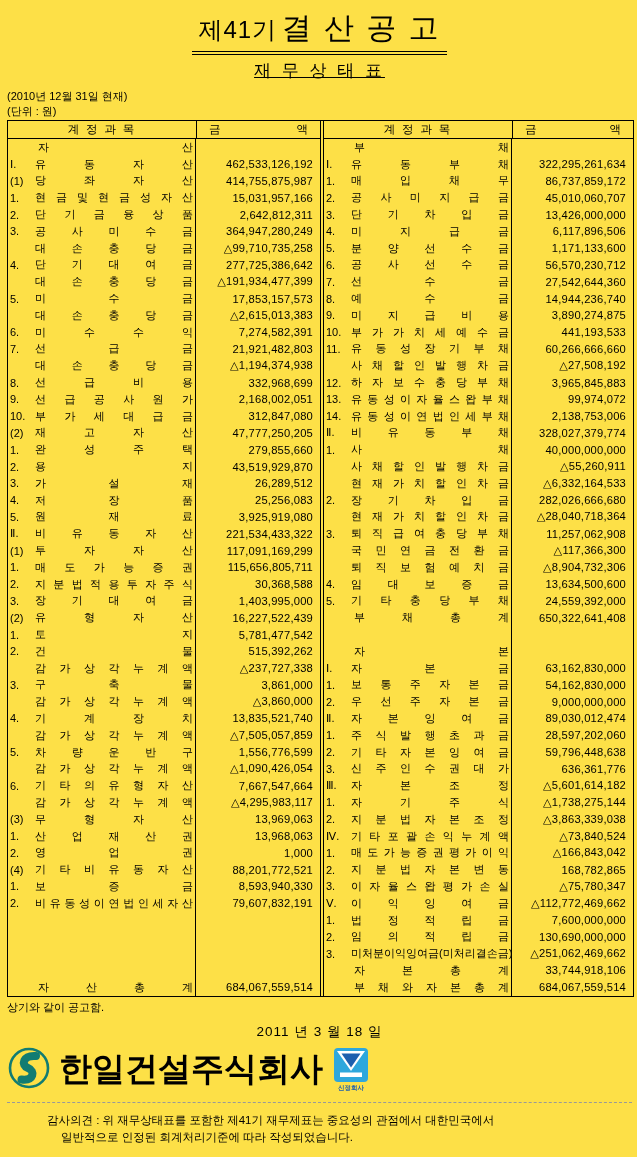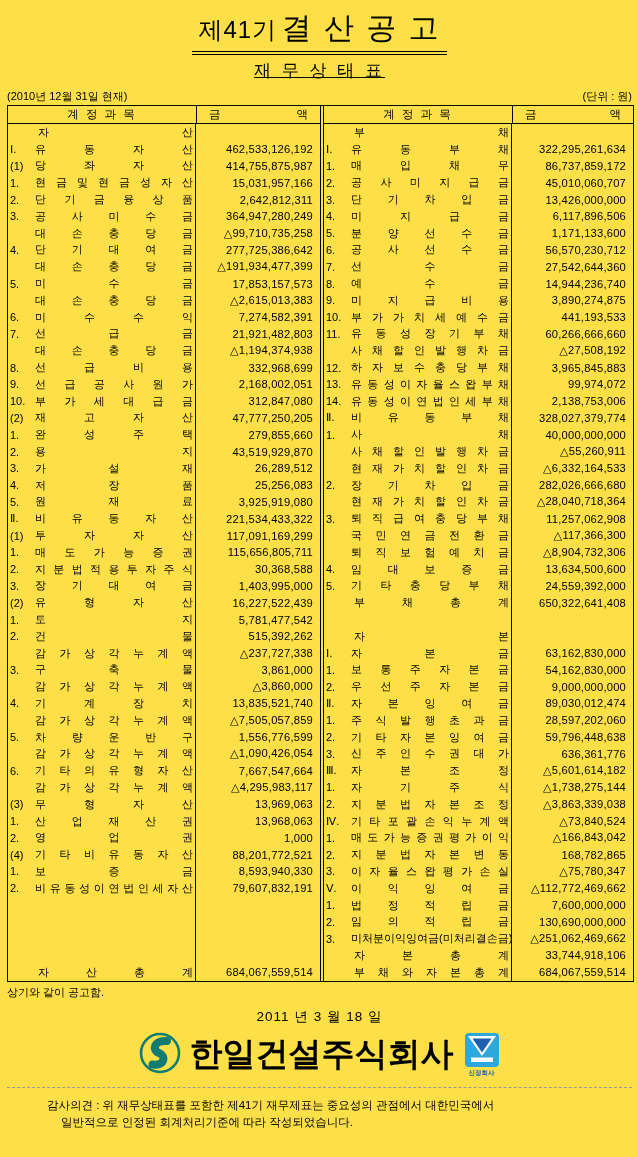--- a/index.html
+++ b/index.html
@@ -7,42 +7,42 @@
   .page{box-sizing:border-box;width:637px;height:1157px;padding:6px 5px 0 7px;background:#fde047;overflow:hidden;}
 
   
   .title-wrap{text-align:center;margin-top:2px;}
   .title{display:inline-block;border-bottom:4px double #000;padding:0 6px 2px 6px;white-space:nowrap;}
   .title .term{font-size:24px;letter-spacing:1px;}
   .title .main{font-size:30px;letter-spacing:2px;}
   .subtitle{text-align:center;font-size:17px;margin-top:4px;letter-spacing:3px;text-decoration:underline;}
 
   
-  .meta{display:flex;justify-content:space-between;font-size:11px;margin:7px 0 1px 0;}
+  .meta{display:flex;justify-content:space-between;font-size:11px;margin:7px 0 1px 0;flex-direction:column;}
 
   
   .tbl{border:1px solid #000;display:flex;width:625px;}
   .half{display:flex;flex-direction:column;}
   .half-l{width:312px;border-right:1px solid #000;}
   .mid-gap{width:2px;}
   .half-r{width:309px;border-left:1px solid #000;flex:1;}
   .thead{display:flex;height:17px;border-bottom:1px solid #000;align-items:center;font-size:11.5px;}
-  .thead .hacct{width:188px;text-align:right;border-right:1px solid #000;letter-spacing:2px;align-self:stretch;display:flex;align-items:center;justify-content:center;}
+  .thead .hacct{width:188px;text-align:right;border-right:1px solid #000;letter-spacing:2px;align-self:stretch;display:flex;align-items:center;justify-content:center;font-family:Liberation Serif, serif;}
   .thead .hamt{flex:1;padding:0 12px;text-align:justify;text-align-last:justify;}
   .grid{display:grid;grid-template-columns:188px 1fr;grid-auto-rows:16.8px;font-size:11px;}
   .lc{border-right:1px solid #000;display:flex;align-items:center;padding:0 2px 0 2px;overflow:hidden;white-space:nowrap;}
   .num{width:25px;flex:none;}
   .lbl{flex:1;text-align:justify;text-align-last:justify;}
   .lc.full{padding-left:2px;margin-left:28px;}
   .ac{display:flex;align-items:center;justify-content:flex-end;padding-right:7px;font-size:11.2px;letter-spacing:0.2px;white-space:nowrap;}
 
   .notice{font-size:11px;margin-top:3px;}
   .date-line{text-align:center;font-size:13.5px;margin-top:8px;letter-spacing:1px;}
 
-  .company-row{display:flex;align-items:center;justify-content:center;margin-top:5px;gap:8px;}
+  .company-row{display:flex;align-items:center;justify-content:flex-start;margin-top:5px;gap:8px;}
   .company-name{font-size:33px;font-weight:bold;letter-spacing:0px;}
   .badge{display:flex;flex-direction:column;align-items:center;width:40px;}
   .badge-caption{font-size:6.5px;color:#1D5FAE;font-weight:bold;letter-spacing:0px;margin-top:1px;white-space:nowrap;}
   .ceo-line{text-align:center;font-size:20px;margin-top:3px;letter-spacing:2px;}
 
   .dash-sep{border:none;border-top:1px dashed #999;margin:8px 0 0 0;}
   .audit{width:545px;margin:9px auto 0 auto;font-size:11.5px;line-height:1.55;}
   .audit .l2{padding-left:14px;}
 </style>
 </head>

